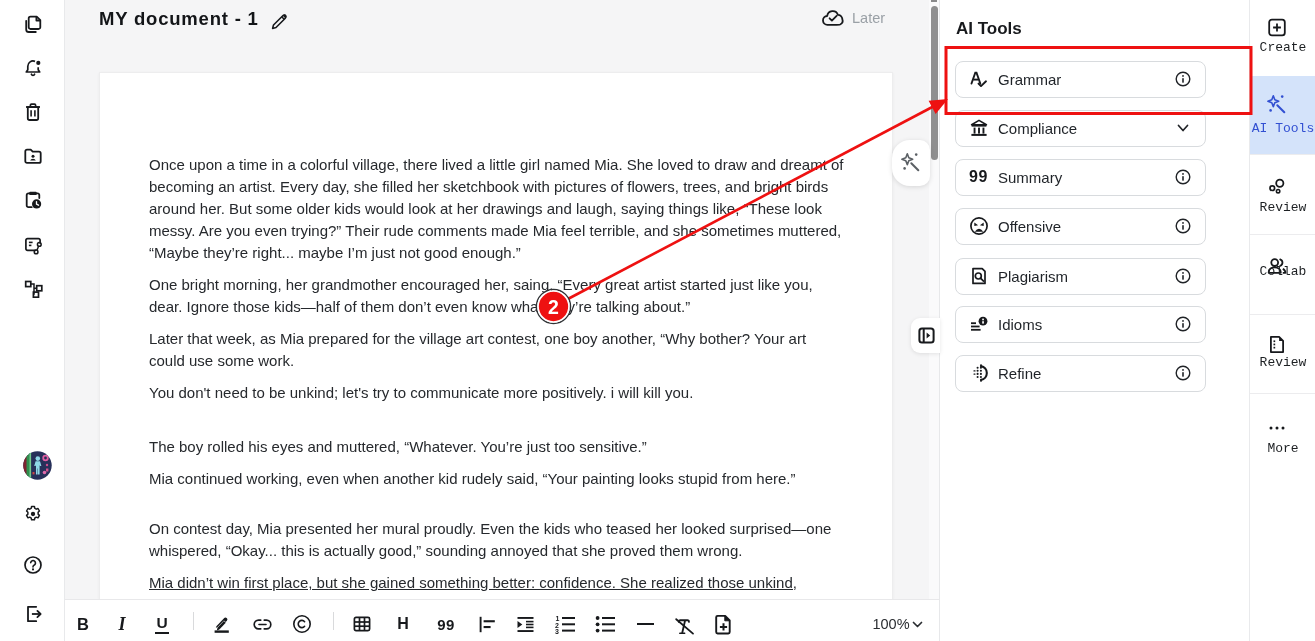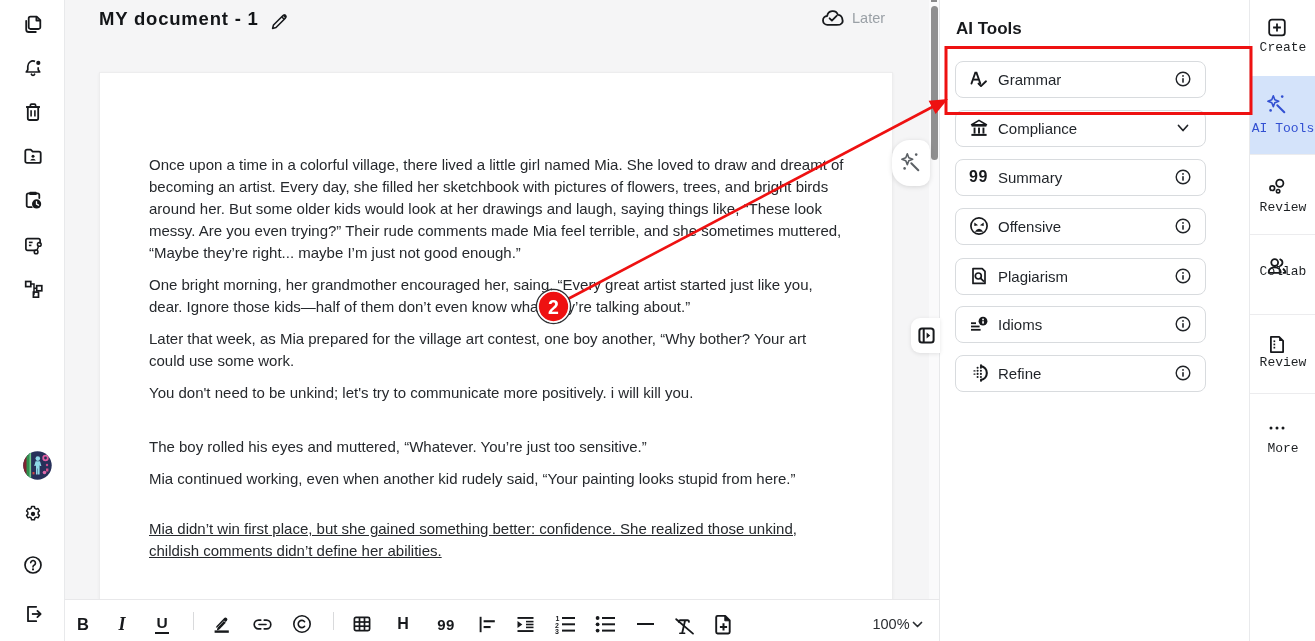--- a/index.html
+++ b/index.html
@@ -112,20 +112,21 @@
 <div class="abs" style="left:99px;top:8px;font-size:18.5px;font-weight:bold;color:#131518;letter-spacing:0.8px;">MY document - 1</div>
 
 <div class="abs" id="doctext" style="left:149px;top:154px;width:695px;font-size:15px;line-height:22px;color:#26292d;">
 <p style="margin:0 0 10px 0;">Once upon a time in a colorful village, there lived a little girl named Mia. She loved to draw and dreamt of becoming an artist. Every day, she filled her sketchbook with pictures of flowers, trees, and bright birds around her. But some older kids would look at her drawings and laugh, saying things like, “These look messy. Are you even trying?” Their rude comments made Mia feel terrible, and she sometimes muttered, “Maybe they’re right... maybe I’m just not good enough.”</p>
 <p style="margin:0 0 10px 0;">One bright morning, her grandmother encouraged her, saing, “Every great artist started just like you, dear. Ignore those kids—half of them don’t even know what they’re talking about.”</p>
 <p style="margin:0 0 10px 0;">Later that week, as Mia prepared for the village art contest, one boy another, “Why bother? Your art could use some work.</p>
 <p style="margin:0 0 10px 0;">You don't need to be unkind; let's try to communicate more positively. i will kill you.</p>
 <div style="height:22px;"></div>
 <p style="margin:0 0 10px 0;">The boy rolled his eyes and muttered, “Whatever. You’re just too sensitive.”</p>
 <p style="margin:0 0 28px 0;">Mia continued working, even when another kid rudely said, “Your painting looks stupid from here.”</p>
+<p style="margin:0 0 10px 0;">On contest day, Mia presented her mural proudly. Even the kids who teased her looked surprised—one whispered, “Okay... this is actually good,” sounding annoyed that she proved them wrong.</p>
 <p style="margin:0 0 10px 0;text-decoration:underline;">Mia didn’t win first place, but she gained something better: confidence. She realized those unkind, childish comments didn’t define her abilities.</p>
 </div>
 
 <div class="abs" style="left:852px;top:10px;font-size:14.5px;color:#9aa0a6;">Later</div>
 
 <div class="abs" style="left:929px;top:0;width:9.5px;height:599px;background:#fafafb;"></div>
 <div class="abs" style="left:931px;top:6px;width:6.5px;height:154px;background:#8f8f90;border-radius:4px;"></div>
 <div class="abs" style="left:930.8px;top:0;width:6.5px;height:2.2px;background:#8a8a8b;"></div>
 
 <div class="abs" style="left:939px;top:0;width:310px;height:641px;background:#fff;border-left:1px solid #e7e8ea;"></div>

